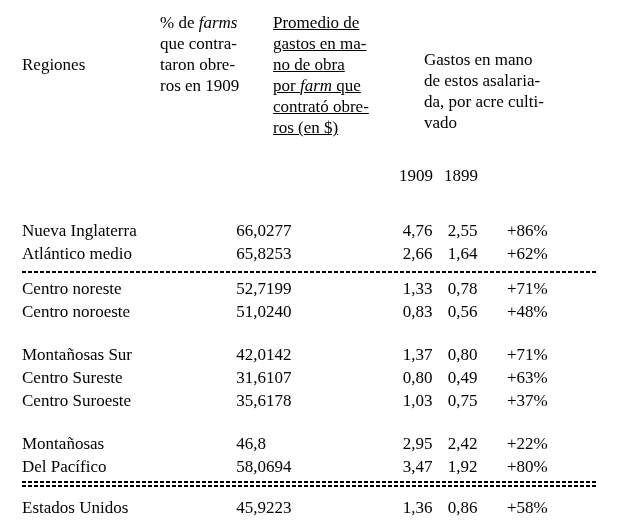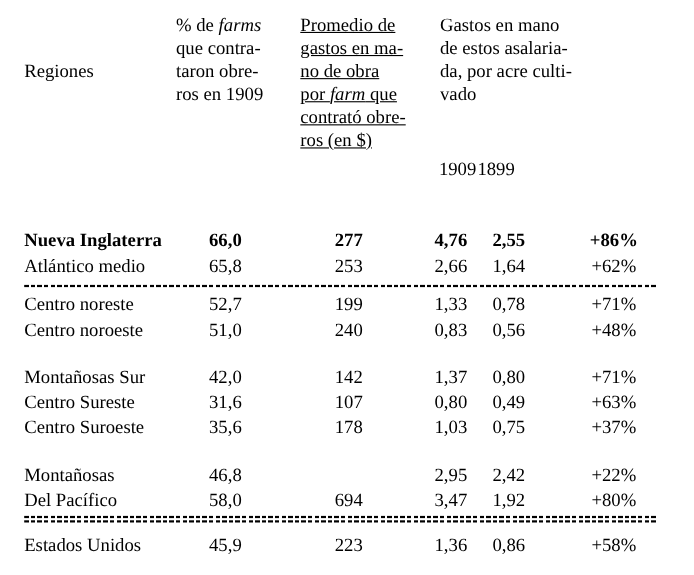--- a/index.html
+++ b/index.html
@@ -10,39 +10,39 @@
     font-family:"Liberation Serif", serif;
     font-size:17px;
     overflow:hidden;
   }
   
   .header { position:relative; height:195px; }
   .hblock { position:absolute; top:12px; line-height:21px; }
   .h-region { position:absolute; left:22px; top:54px; line-height:21px; }
   .h-pct  { left:160px; width:100px; }
   .h-avg  { left:273px; width:142px;text-decoration:underline; }
-  .h-wage { left:400px; width:148px; }
+  .h-wage { left:424px; width:148px;margin-top:37px; }
   .h-inc  { left:540px; width:90px;  }
-  .h-years { position:absolute; left:399px; top:143px; display:flex; gap:1px; line-height:21px; }
+  .h-years { position:absolute; left:399px; top:165px; display:flex; gap:11px; line-height:21px; }
   .hline { white-space:nowrap; }
   
   .tbody { padding:0 22px; }
   .trow {
     display:grid;
     grid-template-columns:168px 76px 102px 27px 45px 45px 22px 102px;
     height:23px; align-items:center;
   }
-  .tbody > .trow:first-child { margin-top:12px;font-weight:bold; }
+  .tbody > .trow:first-child { margin-top:24px; }
   .cell { white-space:nowrap; }
   .cell.c0 { grid-column:1; text-align:left; }
-  .cell.c1 { grid-column:2; text-align:left; }
-  .cell.c2 { grid-column:3; text-align:center; }
-  .cell.c3 { grid-column:5; text-align:left; }
+  .cell.c1 { grid-column:2; text-align:right; }
+  .cell.c2 { grid-column:3; text-align:left; }
+  .cell.c3 { grid-column:5; text-align:center; }
   .cell.c4 { grid-column:6; text-align:center; }
-  .cell.c5 { grid-column:8; text-align:center; }
+  .cell.c5 { grid-column:8; text-align:left; }
   .vgap { height:20px; }
   .sep {
     width:575px;
     background-image:repeating-linear-gradient(90deg,#000 0 4px,transparent 4px 6px);
   }
   .sep.single { height:2px; margin:6px 0 4px 0; }
   .sep.double {
     height:6px; margin:3px 0 9px 0;
     background-image:
       repeating-linear-gradient(90deg,#000 0 4px,transparent 4px 6px),

